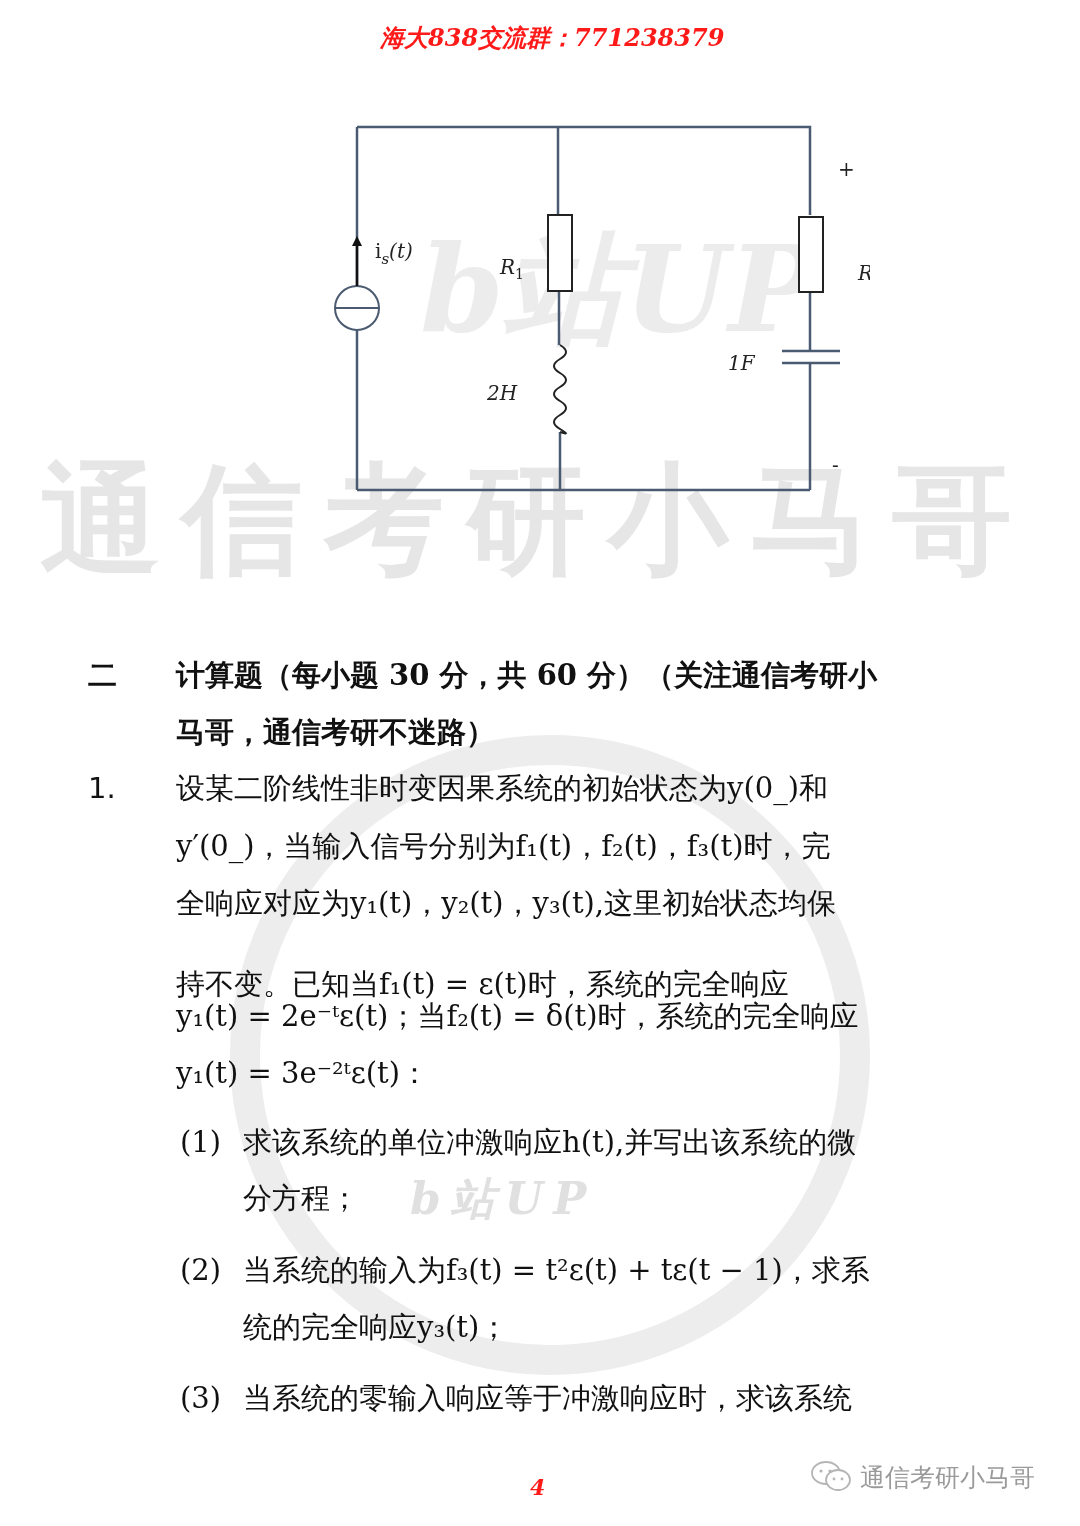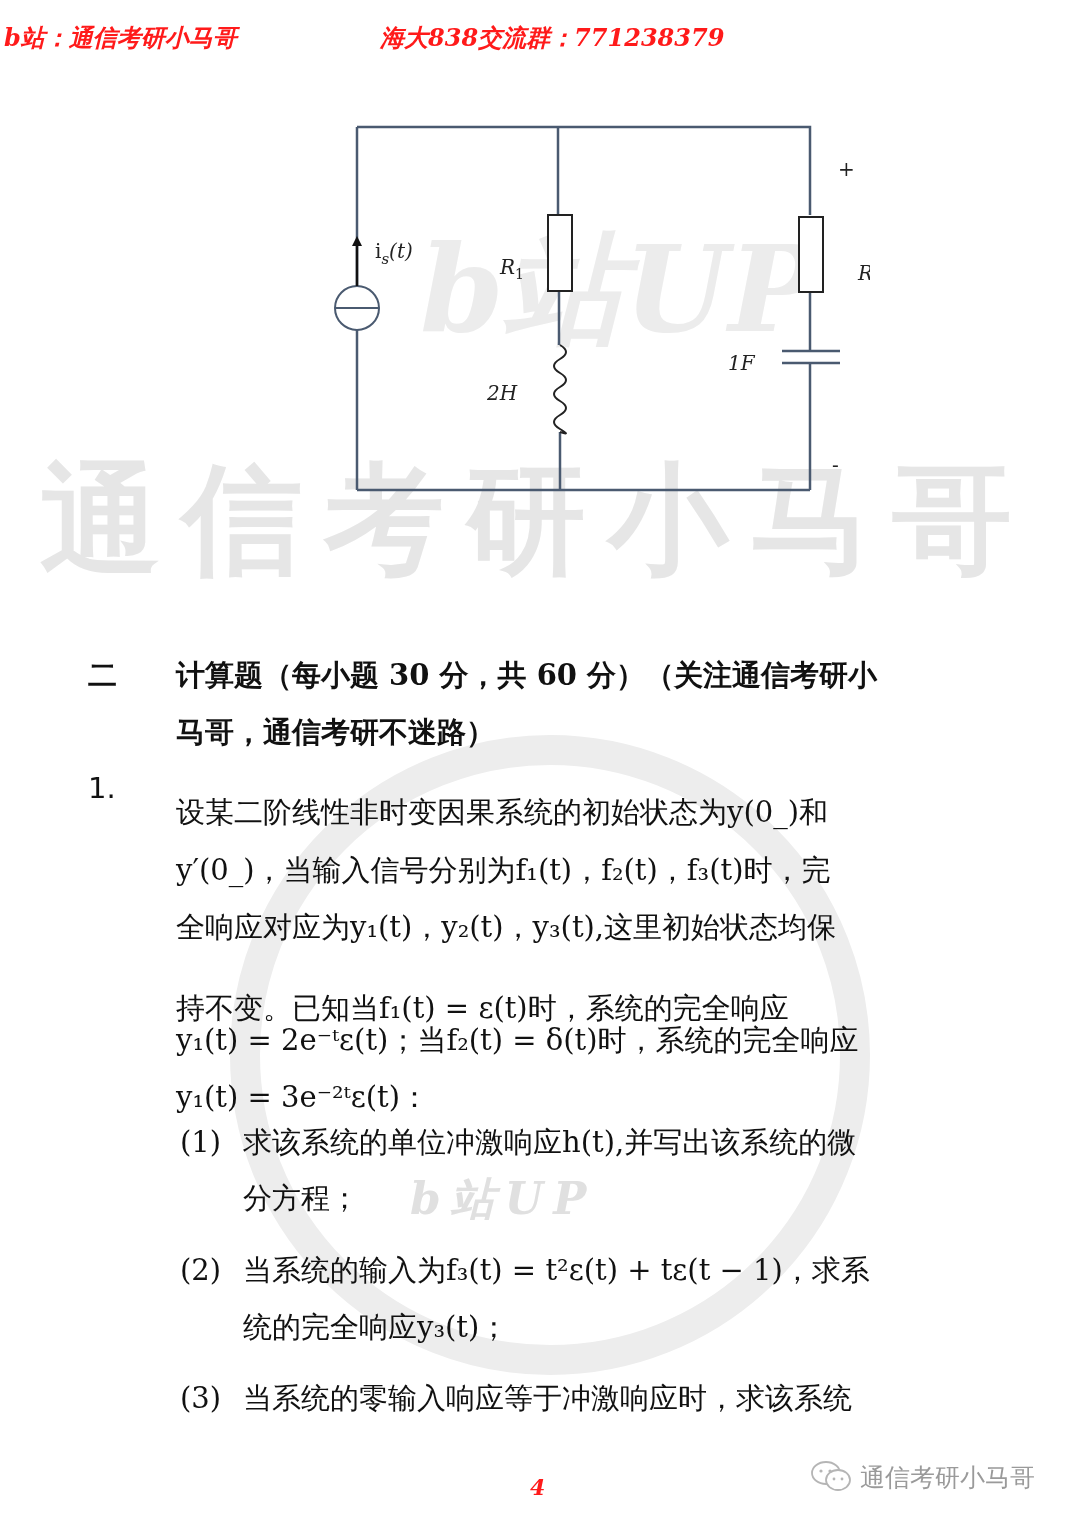--- a/index.html
+++ b/index.html
@@ -22,35 +22,34 @@
 
   .circuit { position: absolute; left: 330px; top: 110px; width: 540px; height: 400px; z-index: 1; }
   .circuit svg { width: 540px; height: 400px; }
   .circuit text { font-family: "DejaVu Serif", serif; font-size: 20px; fill: #222; }
 
   .content { position: absolute; left: 0; top: 0; width: 1080px; z-index: 2; }
   .line { position: absolute; font-size: 29px; line-height: 40px; white-space: nowrap; }
   .sec-num { left: 88px; top: 655px; font-weight: bold; }
   .sec-title { left: 176px; font-weight: bold; }
   .q-num { left: 88px; top: 768px; font-family: "DejaVu Sans", sans-serif; }
-  .q-text { left: 176px; margin-top: 24px; }
+  .q-text { left: 176px; }
   .sub { left: 180px; }
   .sub-cont { left: 243px; }
 
   .page-num { position: absolute; left: 530px; top: 1474px; color: #ff1a1a;
          font-size: 22px; font-weight: bold; font-style: italic; }
   .wechat { position: absolute; left: 810px; top: 1460px; display: flex; align-items: center;
          color: #9a9a9a; font-size: 25px; font-family: "DejaVu Sans", sans-serif; }
   .wechat-icon { width: 44px; height: 34px; margin-right: 6px; }
 </style>
 </head>
 <body>
 
 <div class="header">
-  <span class="hdr-left">b站：通信考研小马哥</span>
   <span class="hdr-mid">海大838交流群：771238379</span>
 </div>
 
 <div class="watermark wm-bup">b站UP</div>
 <div class="watermark wm-big">通信考研小马哥</div>
 <div class="wm-seal"></div>
 <div class="watermark wm-seal-text">b站UP</div>
 
 <div class="circuit">
   <svg viewBox="0 0 540 400" xmlns="http://www.w3.org/2000/svg">

